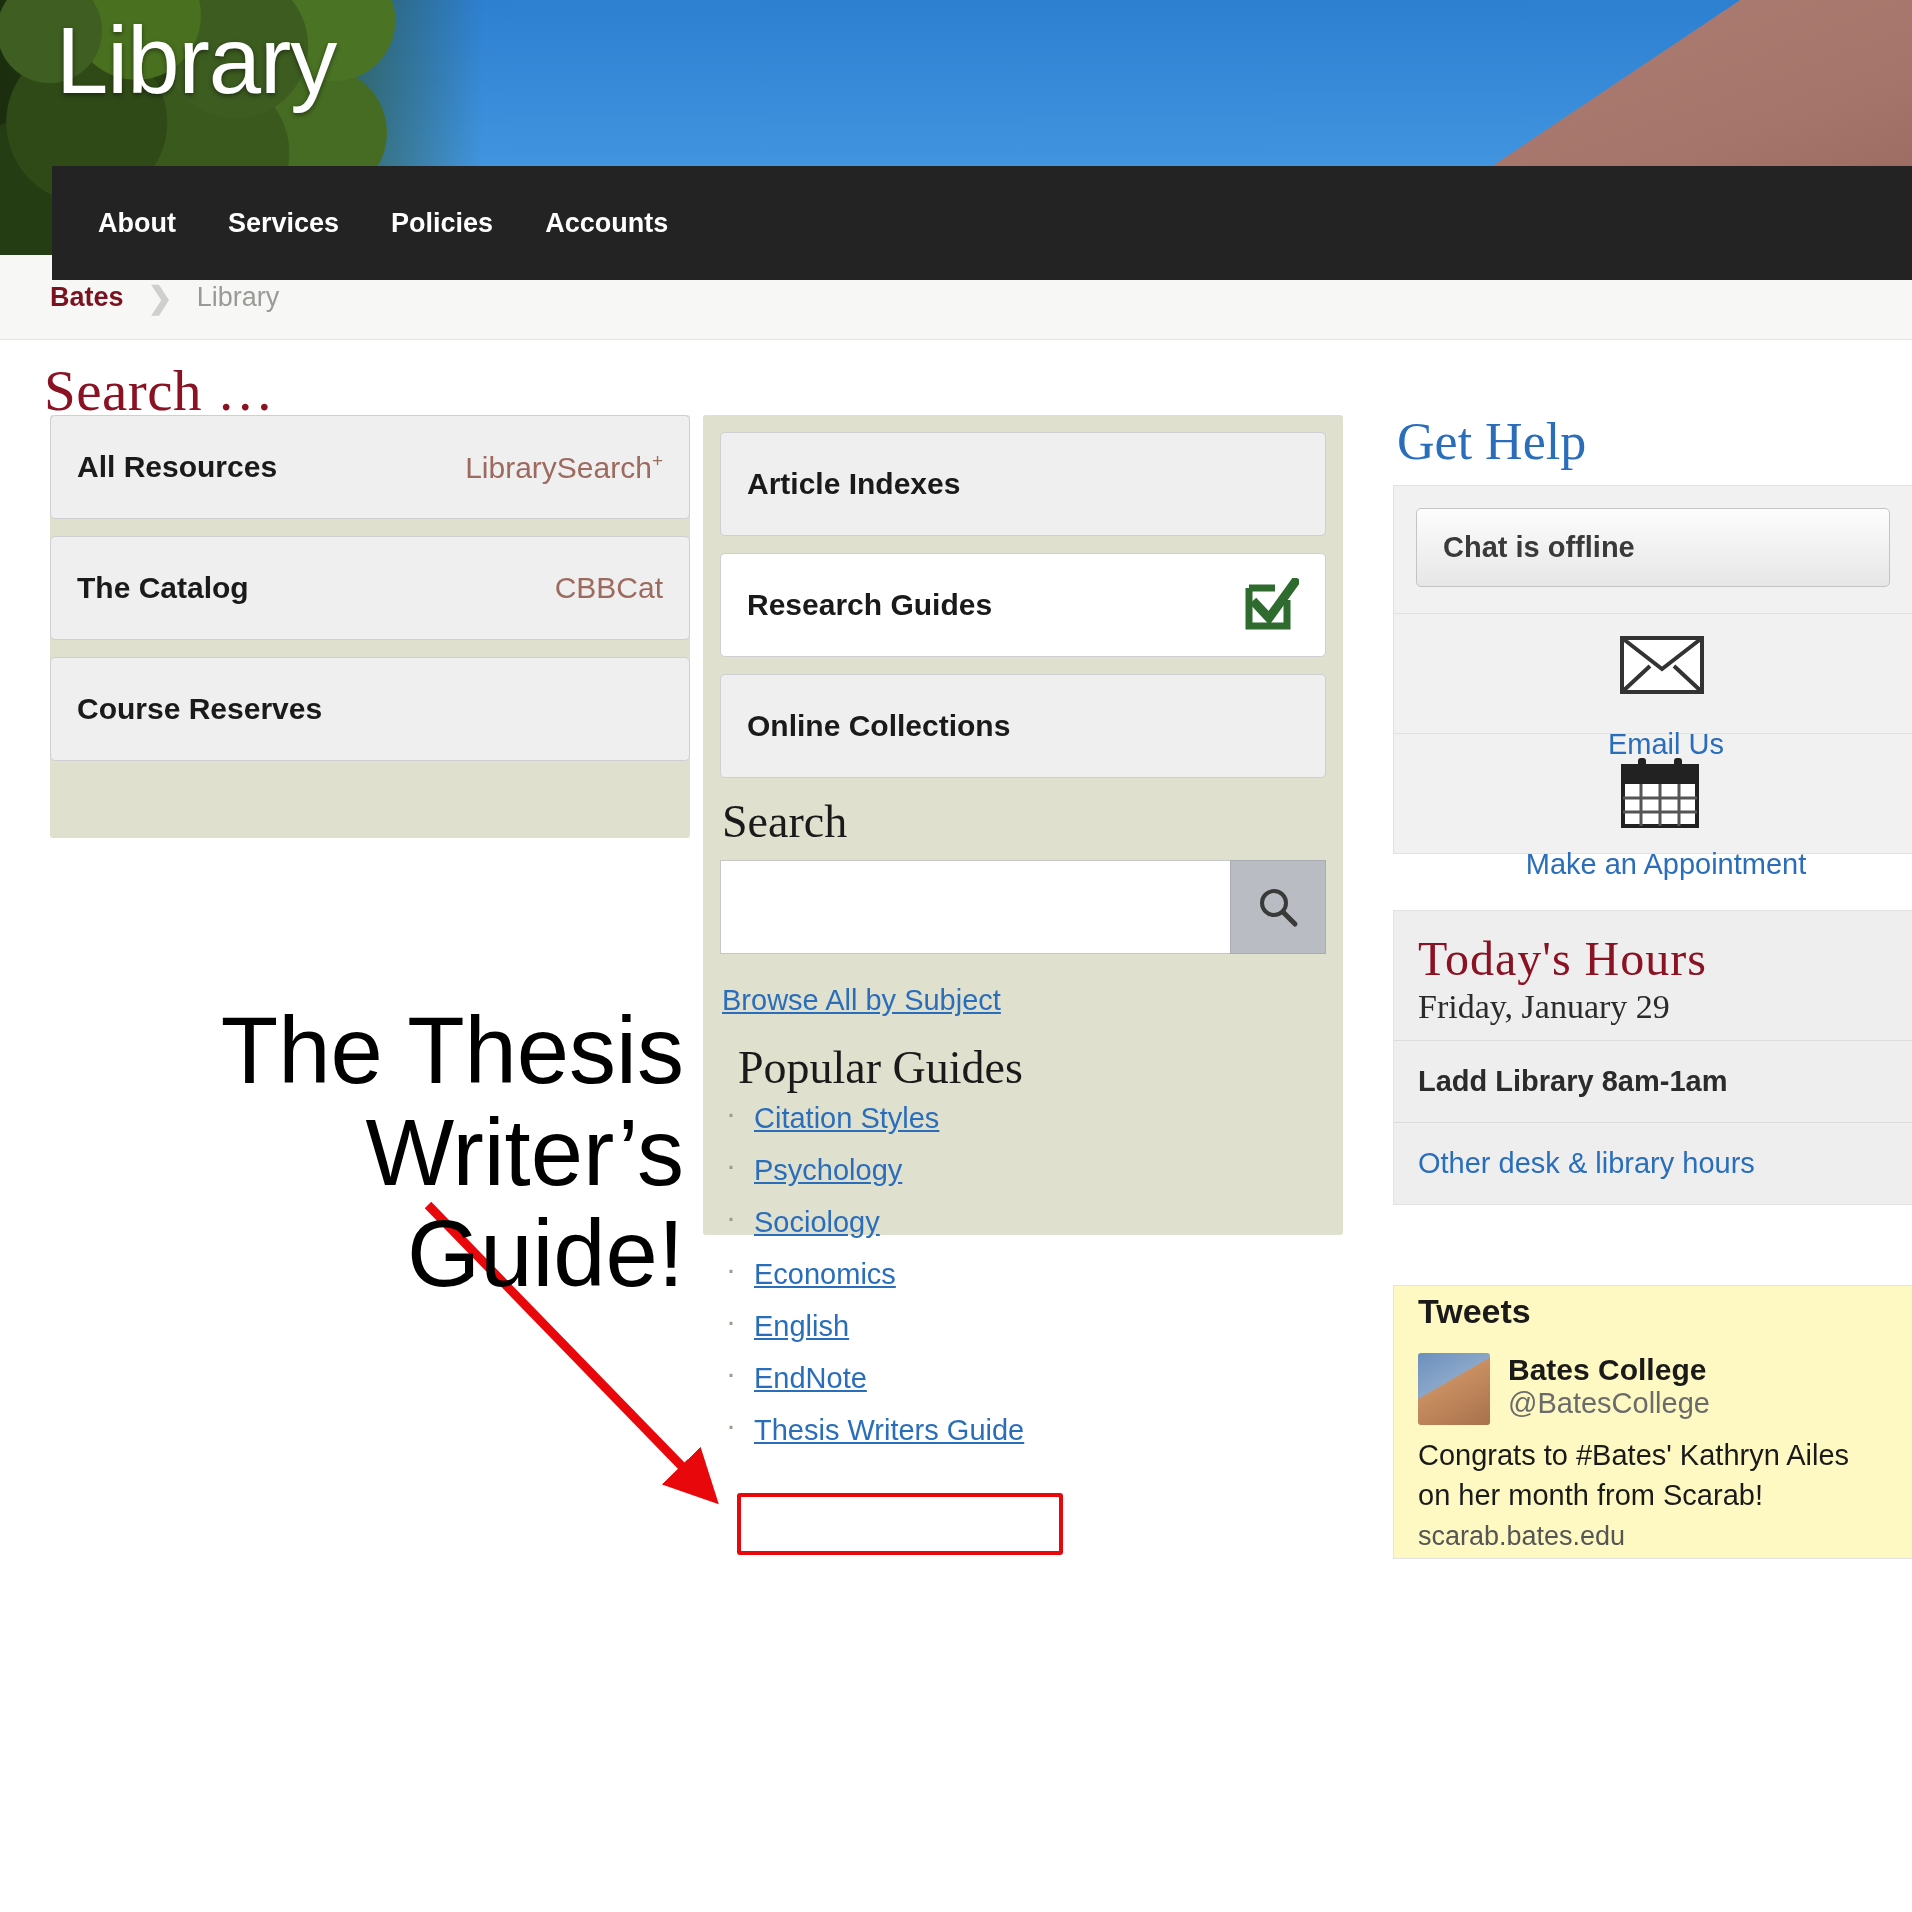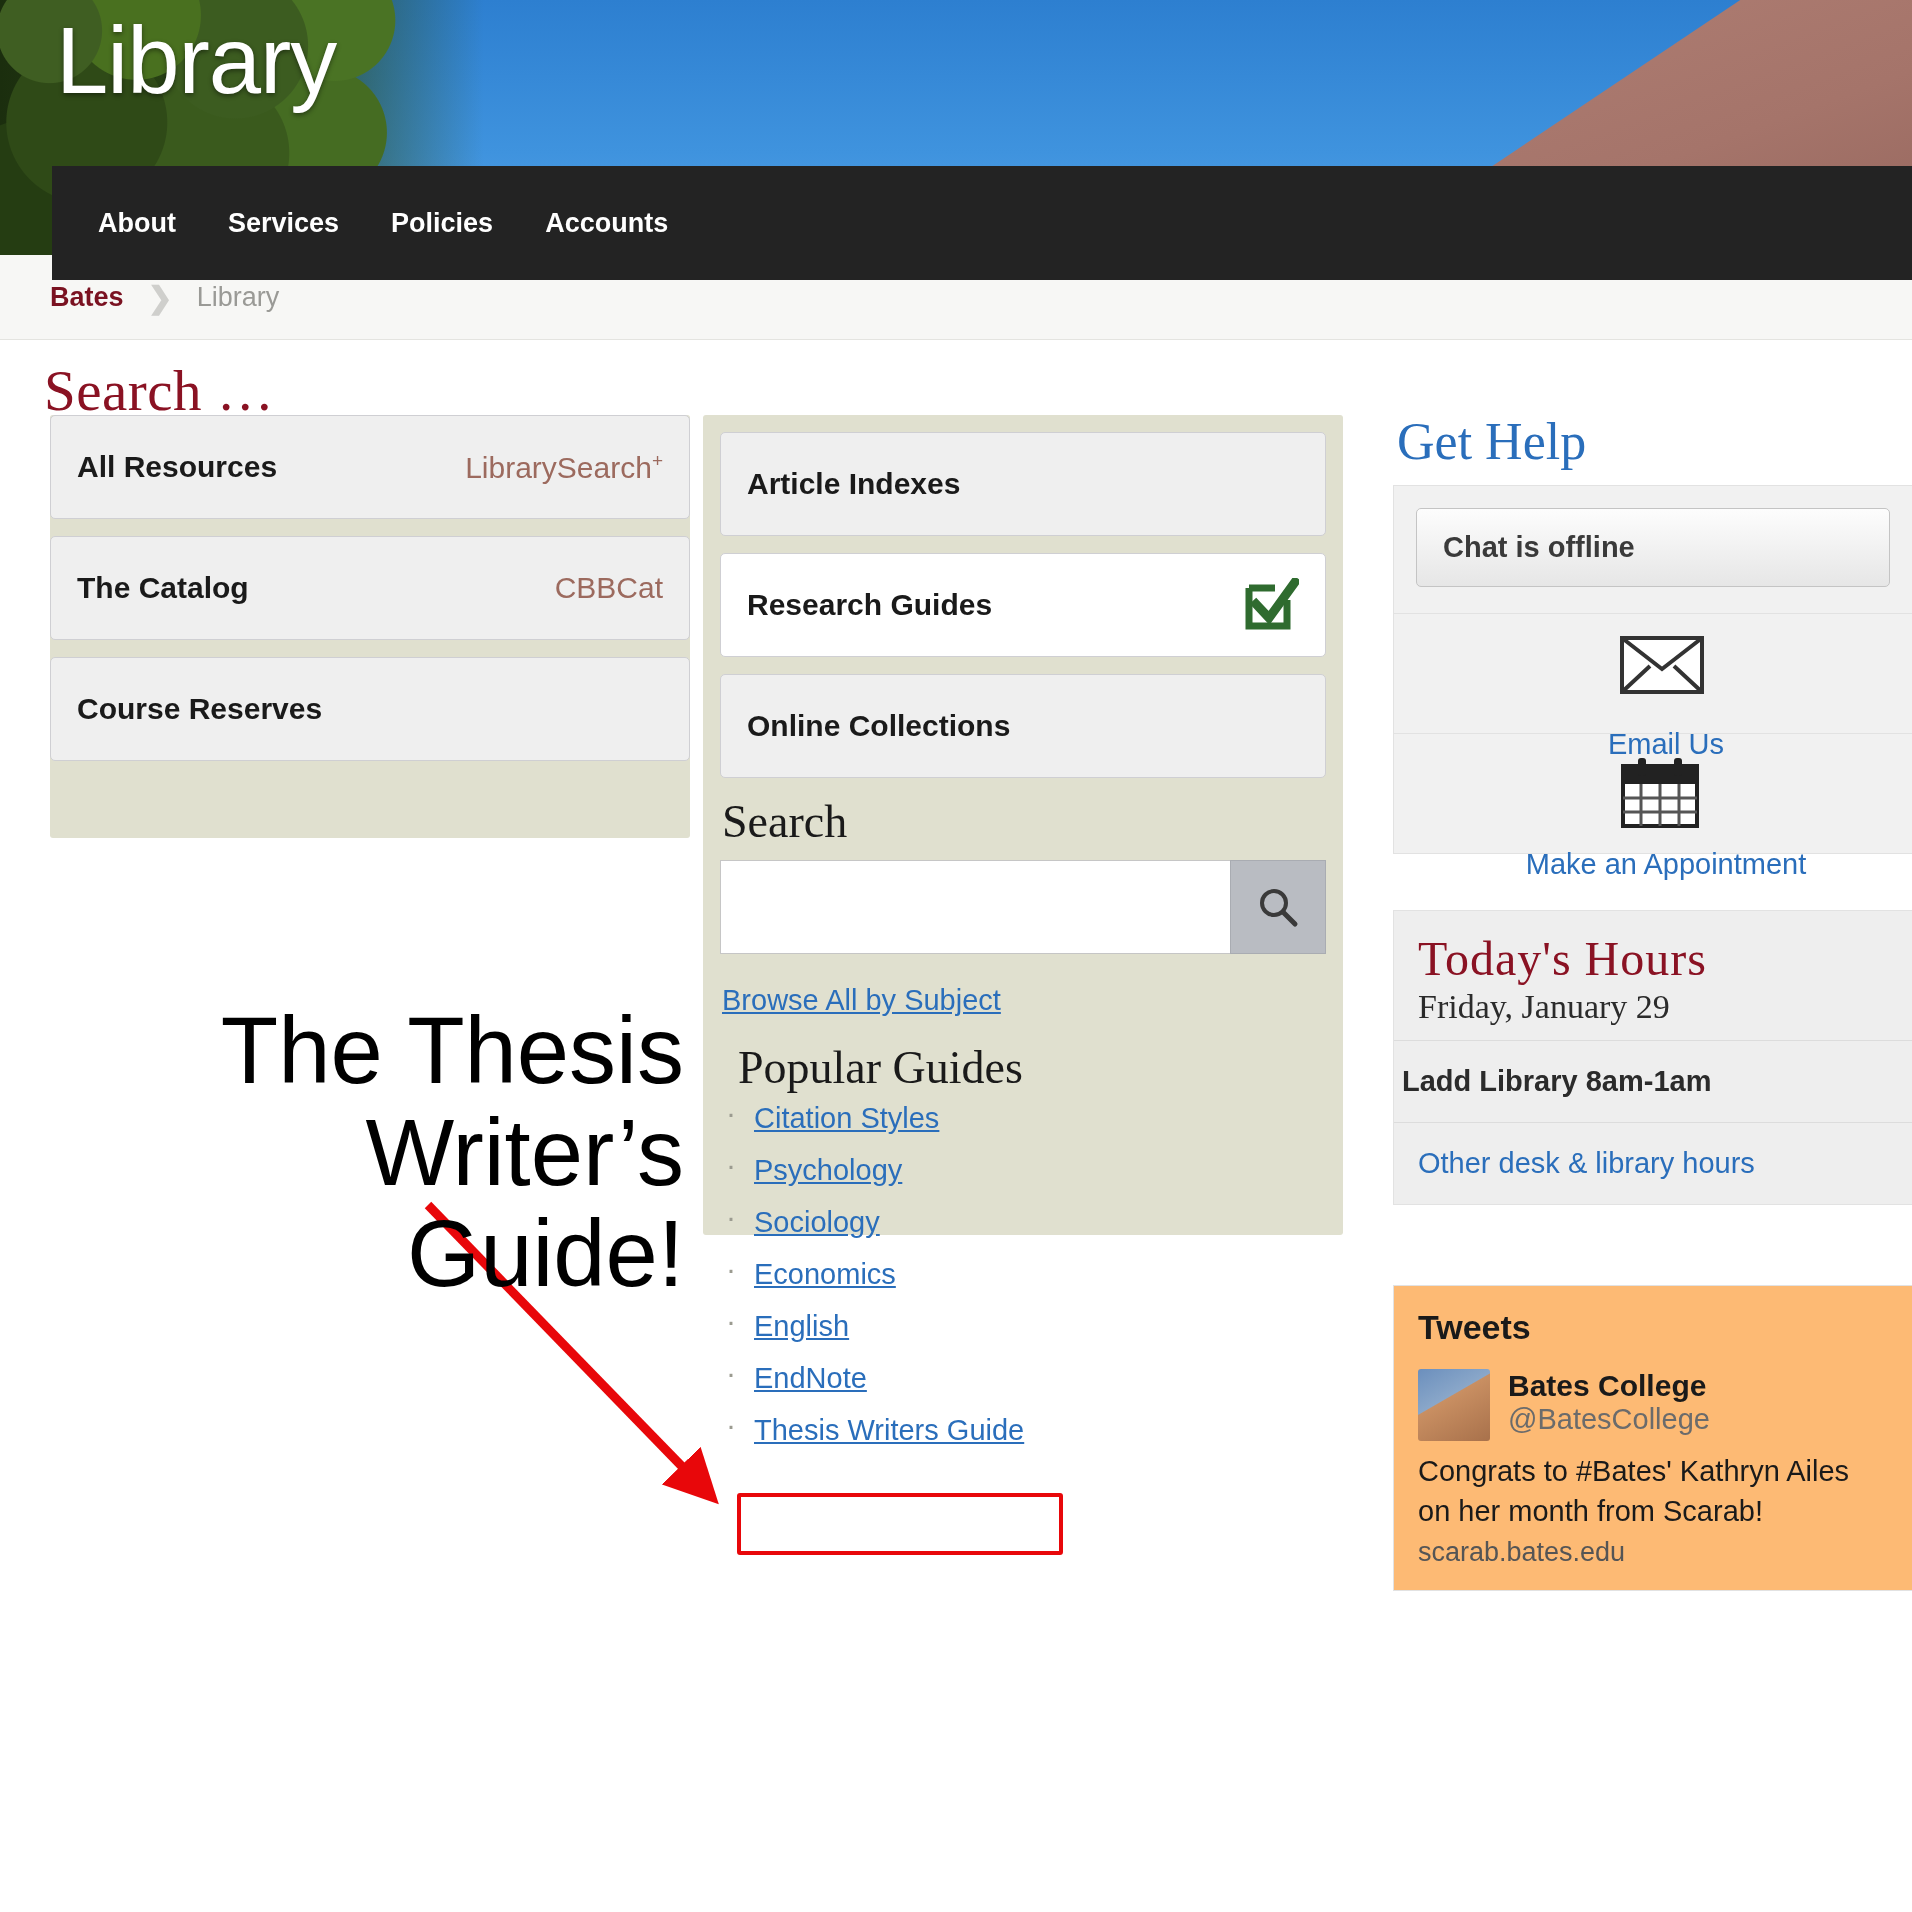--- a/index.html
+++ b/index.html
@@ -256,35 +256,35 @@
     font-size: 48px; color: #8a1223;
     letter-spacing: 1px;
   }
   .hours-date {
     font-family: "Liberation Serif", serif;
     font-size: 34px; color: #2b2b2b;
     margin-top: 2px;
   }
   .hours-row {
     border-top: 1px solid #dcdcdc;
-    padding: 24px 8px;
+    padding: 24px 24px;
     font-size: 29px; font-weight: 700; color: #2b2b2b;
   }
   .hours-link {
     border-top: 1px solid #dcdcdc;
     padding: 24px 24px;
     font-size: 29px; color: #2a6ebb;
     cursor: pointer;
   }
 
   .tweets-card {
     margin-top: 80px;
-    background: #fdba74;
+    background: #fef9c3;
     border: 1px solid #e2e2e2;
-    padding: 22px 24px;
+    padding: 6px 24px;
   }
   .tweets-title { font-size: 34px; font-weight: 700; color: #1a1a1a; margin-bottom: 22px; }
   .tweet { display: flex; gap: 18px; }
   .tweet-avatar {
     width: 72px; height: 72px; flex: 0 0 72px;
     border-radius: 3px;
     background: linear-gradient(150deg,#6b8fbd 0%,#8aa7c9 40%,#c98f62 41%,#a8714b 100%);
   }
   .tweet-name { font-size: 30px; font-weight: 700; color: #1a1a1a; }
   .tweet-handle { font-size: 29px; color: #6b6b6b; }

